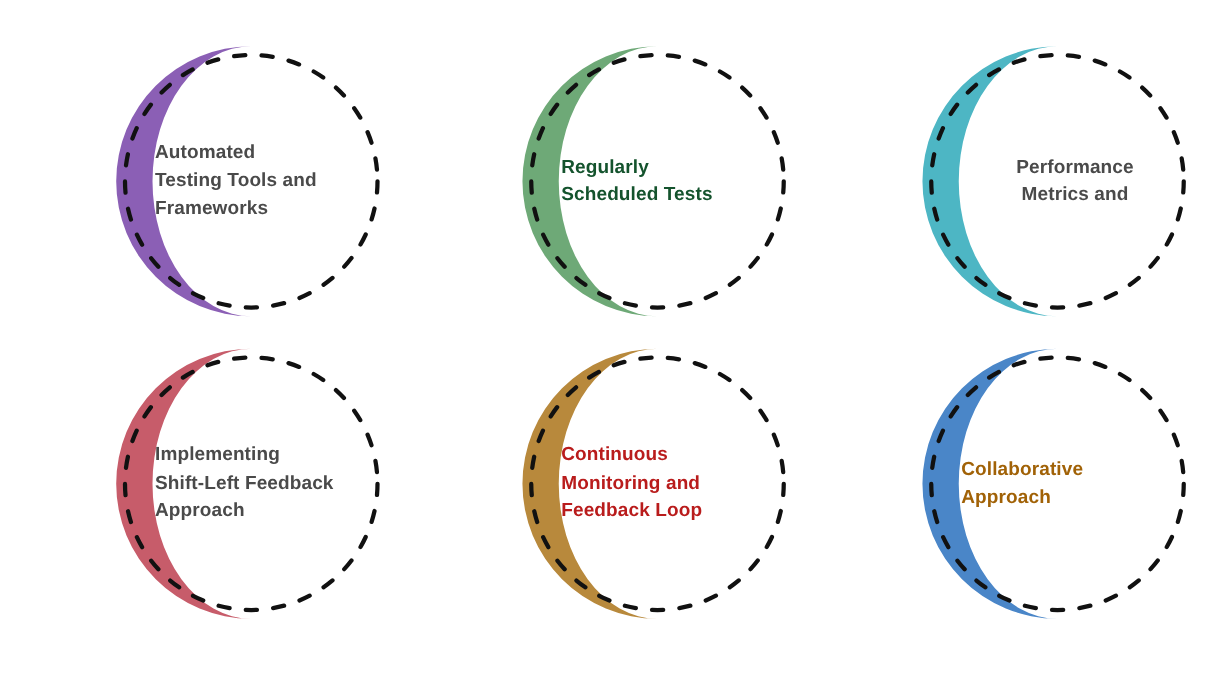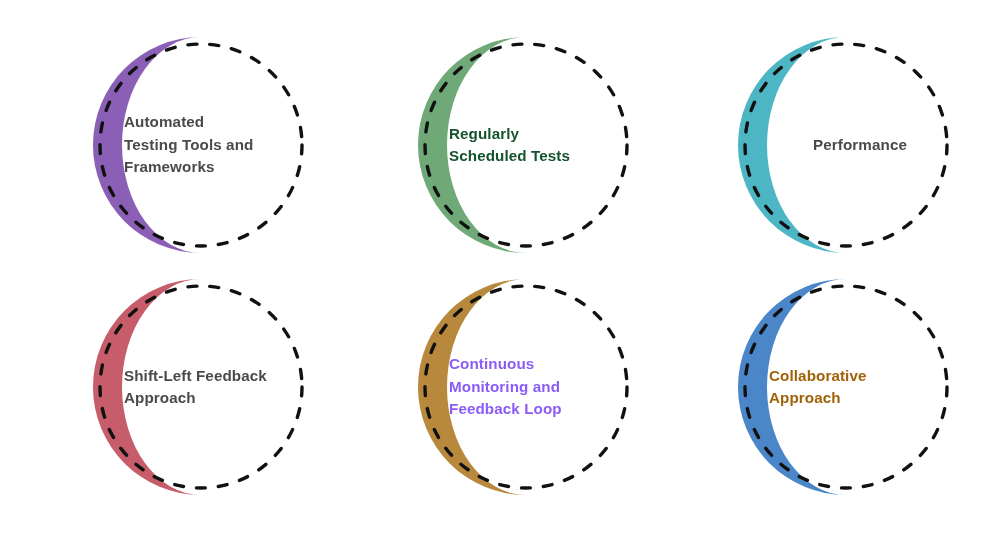--- a/index.html
+++ b/index.html
@@ -108,42 +108,44 @@
   </div>
 
   <div class="card" style="left:665px; top:20px;">
     <svg class="card-svg" viewBox="0 0 320 250">
       <path class="crescent-shape" d="M 181,17 A 101,101 0 1 0 181,233 A 79,108 0 1 1 181,17 Z" fill="#4db6c4"></path>
       <circle class="dashed-ring" cx="181" cy="125" r="101" fill="none" stroke="#111111" stroke-width="3.4" stroke-dasharray="9 13" stroke-linecap="round"></circle>
     </svg>
     <div class="card-number" style="color: rgb(255, 255, 255);">03</div>
     <div class="card-title" style="color: rgb(74, 74, 74); text-align: center;">
       <span class="tline">Performance</span>
+      <span class="tline">Metrics and</span>
     </div>
   </div>
 
   <div class="card" style="left:20px; top:262px;">
     <svg class="card-svg" viewBox="0 0 320 250">
       <path class="crescent-shape" d="M 181,17 A 101,101 0 1 0 181,233 A 79,108 0 1 1 181,17 Z" fill="#c75c6a"></path>
       <circle class="dashed-ring" cx="181" cy="125" r="101" fill="none" stroke="#111111" stroke-width="3.4" stroke-dasharray="9 13" stroke-linecap="round"></circle>
     </svg>
     <div class="card-number" style="color: rgb(255, 255, 255);">04</div>
     <div class="card-title" style="color: rgb(74, 74, 74);">
+      <span class="tline">Implementing</span>
       <span class="tline">Shift-Left Feedback</span>
       <span class="tline">Approach</span>
     </div>
   </div>
 
   <div class="card" style="left:345px; top:262px;">
     <svg class="card-svg" viewBox="0 0 320 250">
       <path class="crescent-shape" d="M 181,17 A 101,101 0 1 0 181,233 A 79,108 0 1 1 181,17 Z" fill="#b8893c"></path>
       <circle class="dashed-ring" cx="181" cy="125" r="101" fill="none" stroke="#111111" stroke-width="3.4" stroke-dasharray="9 13" stroke-linecap="round"></circle>
     </svg>
     <div class="card-number" style="color: rgb(255, 255, 255);">05</div>
-    <div class="card-title" style="color: #8b5cf6;">
+    <div class="card-title" style="color: #b91c1c;">
       <span class="tline">Continuous</span>
       <span class="tline">Monitoring and</span>
       <span class="tline">Feedback Loop</span>
     </div>
   </div>
 
   <div class="card" style="left:665px; top:262px;">
     <svg class="card-svg" viewBox="0 0 320 250">
       <path class="crescent-shape" d="M 181,17 A 101,101 0 1 0 181,233 A 79,108 0 1 1 181,17 Z" fill="#4a86c8"></path>
       <circle class="dashed-ring" cx="181" cy="125" r="101" fill="none" stroke="#111111" stroke-width="3.4" stroke-dasharray="9 13" stroke-linecap="round"></circle>

